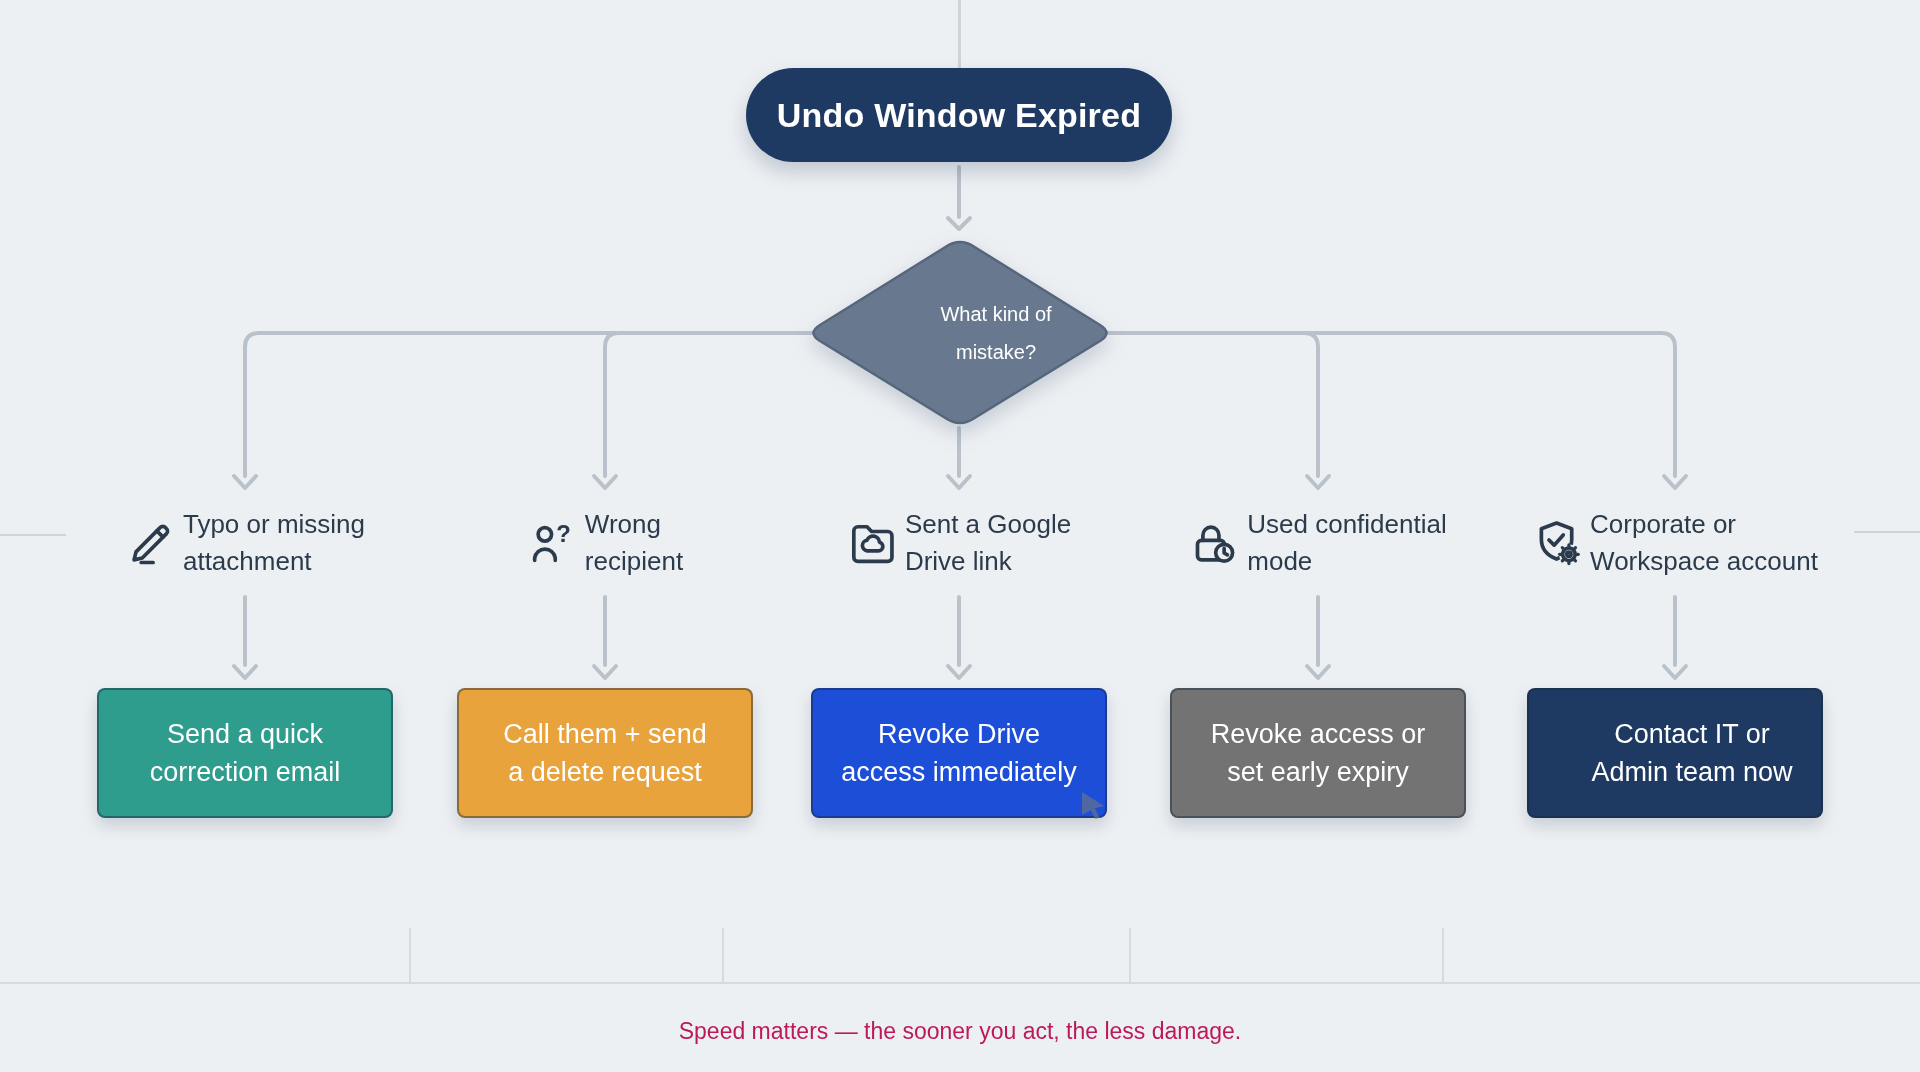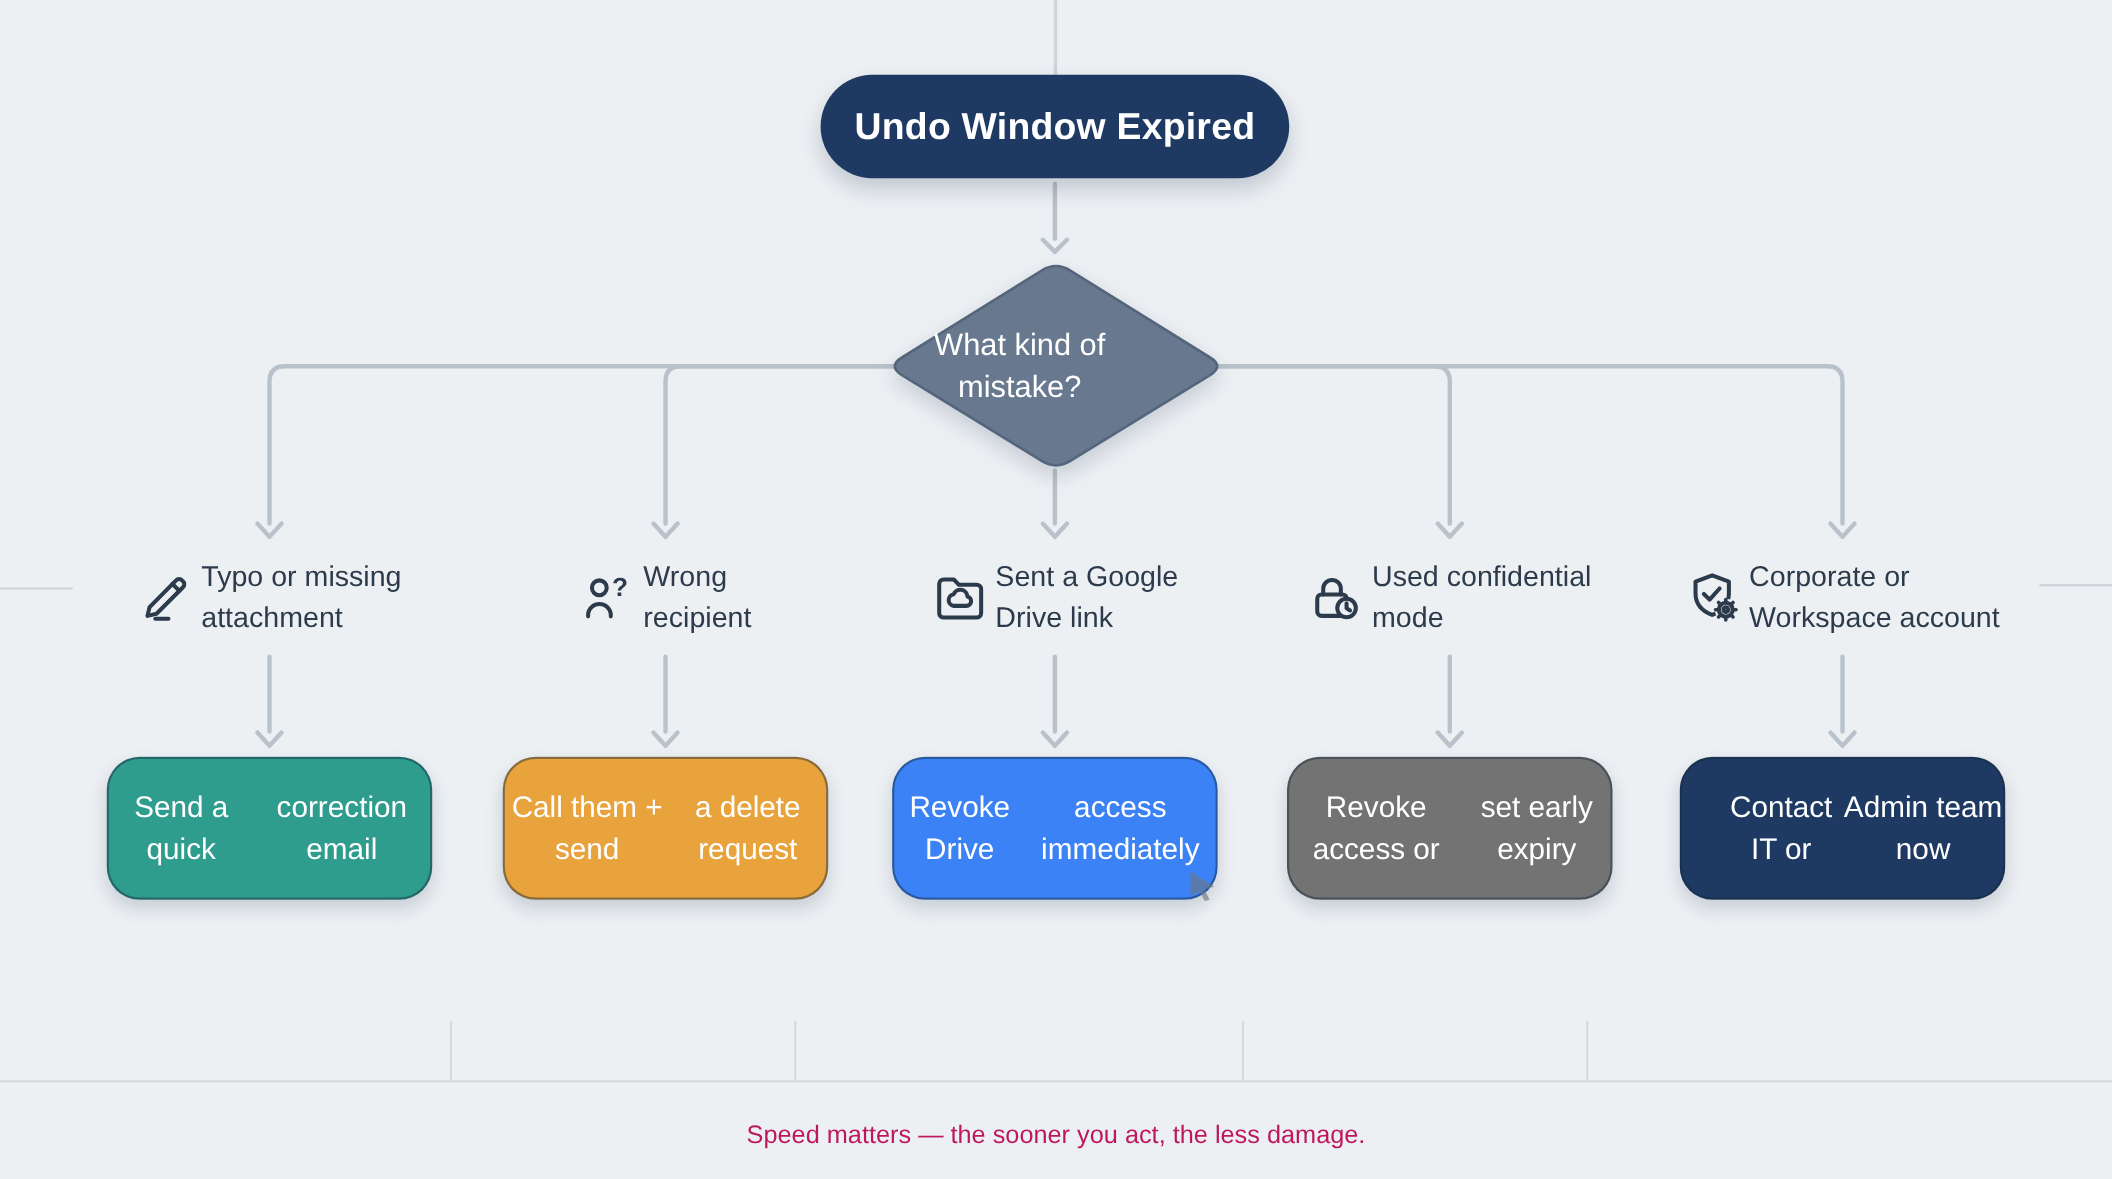--- a/index.html
+++ b/index.html
@@ -28,46 +28,46 @@
     position:absolute;left:746px;top:68px;width:426px;height:94px;
     border-radius:47px;display:flex;align-items:center;justify-content:center;
     color:#fff;font-size:34px;font-weight:600;letter-spacing:.2px;
     box-shadow:0 10px 20px rgba(35,55,90,.22);
     z-index:3;
   }
 
   
   .diamond-svg{position:absolute;left:0;top:0;z-index:2;filter:drop-shadow(0 8px 10px rgba(35,55,90,.20));}
   .diamond-label{
-    position:absolute;left:774px;top:238px;width:306px;height:189px;
+    position:absolute;left:843px;top:238px;width:306px;height:189px;
     display:flex;flex-direction:column;align-items:center;justify-content:center;
-    color:#fff;font-size:28px;line-height:38px;font-weight:500;text-align:center;
+    color:#fff;font-size:20px;line-height:38px;font-weight:500;text-align:center;
     z-index:3;
   }
 
   
   .branch{
     position:absolute;top:509px;height:68px;
     display:flex;align-items:center;gap:6px;
     transform:translateX(-50%);
     z-index:3;
   }
   .branch .txt{
     color:var(--ink);font-size:26px;line-height:37px;font-weight:400;
     white-space:nowrap;
   }
   .branch svg{flex:0 0 auto;}
 
   
   .action-box{
     position:absolute;top:688px;width:296px;height:130px;
     transform:translateX(-50%);
-    border-radius:30px;
+    border-radius:8px;
     border:2px solid rgba(22,40,58,.45);
-    display:flex;flex-direction:row;align-items:center;justify-content:center;
+    display:flex;flex-direction:column;align-items:center;justify-content:center;
     color:#fff;font-size:27px;line-height:38px;font-weight:500;text-align:center;
     box-shadow:0 8px 16px rgba(35,55,90,.18);
     box-sizing:border-box;
     z-index:3;
   }
 
   
   .footer{
     position:absolute;left:0;top:1018px;width:1920px;
     text-align:center;color:#be185d;font-size:23px;font-weight:400;
@@ -212,21 +212,21 @@
   </div>
 
   <div class="action-box" style="left: 245px; background: rgb(47, 157, 142);">
     <span>Send a quick</span>
     <span>correction email</span>
   </div>
   <div class="action-box" style="left: 605px; background: rgb(232, 163, 60);">
     <span>Call them + send</span>
     <span>a delete request</span>
   </div>
-  <div class="action-box" style="left: 959px; background: #3b82f6;">
+  <div class="action-box" style="left: 959px; background: #1d4ed8;">
     <span>Revoke Drive</span>
     <span>access immediately</span>
   </div>
   <div class="action-box" style="left: 1318px; background: #737373;">
     <span>Revoke access or</span>
     <span>set early expiry</span>
   </div>
   <div class="action-box" style="left: 1675px; background: rgb(30, 58, 99); padding-left: 34px;">
     <span>Contact IT or</span>
     <span>Admin team now</span>

